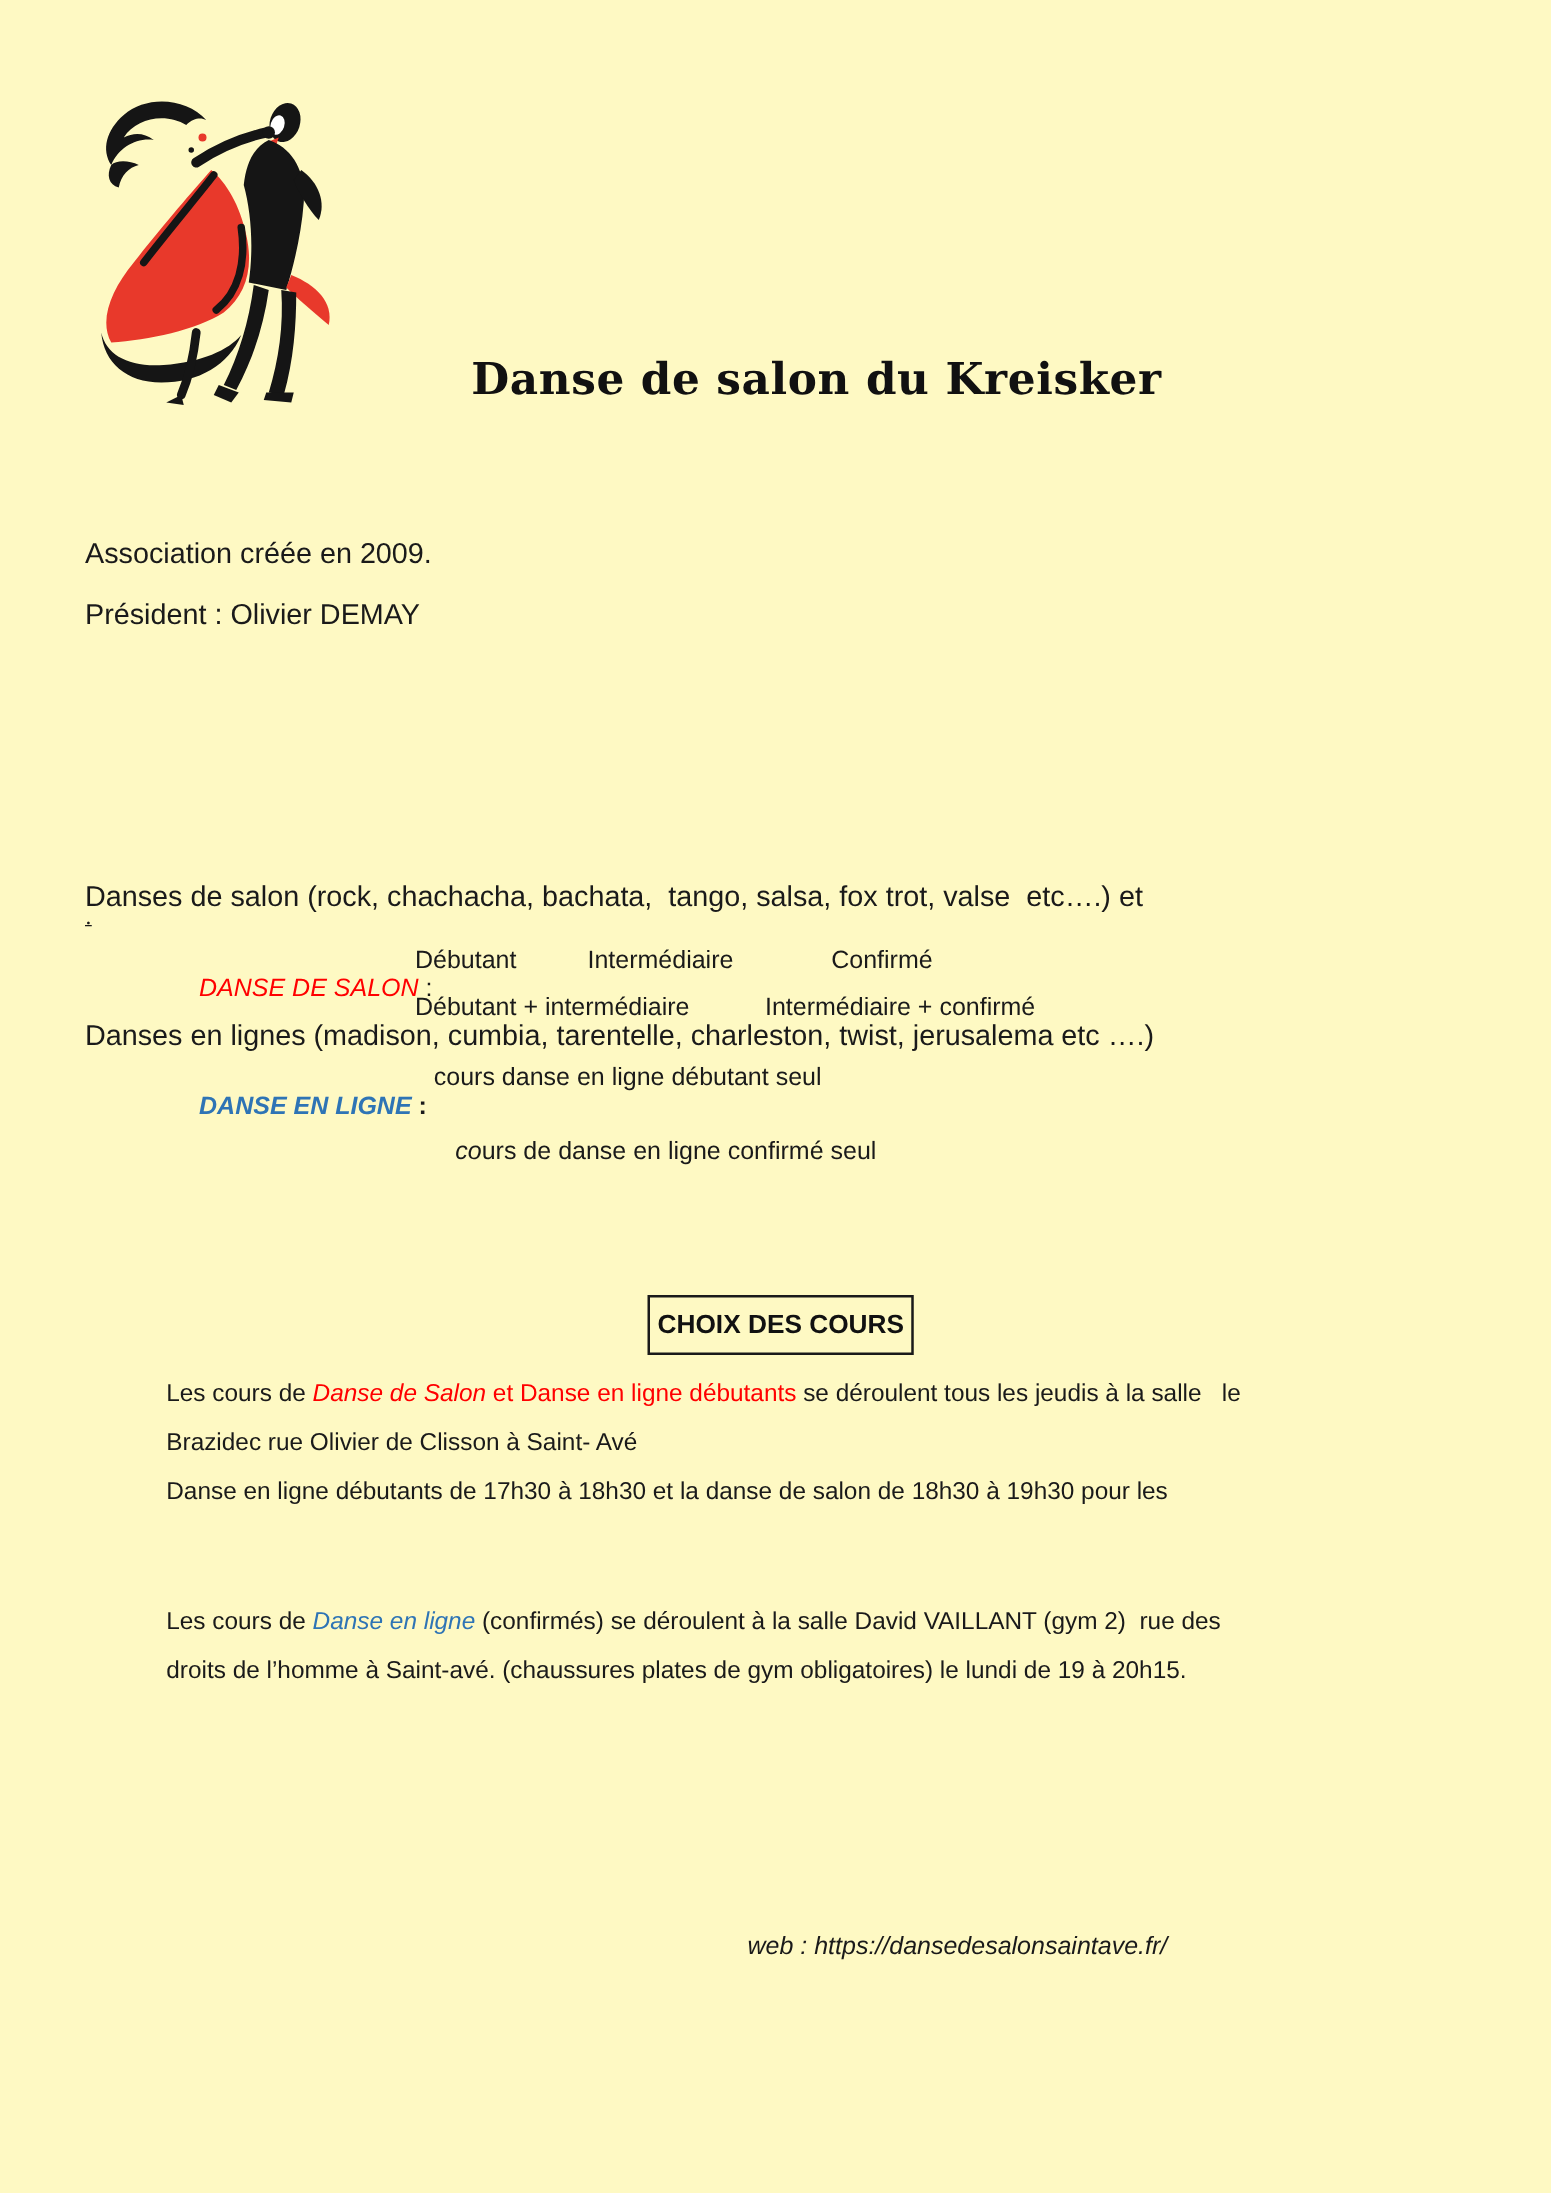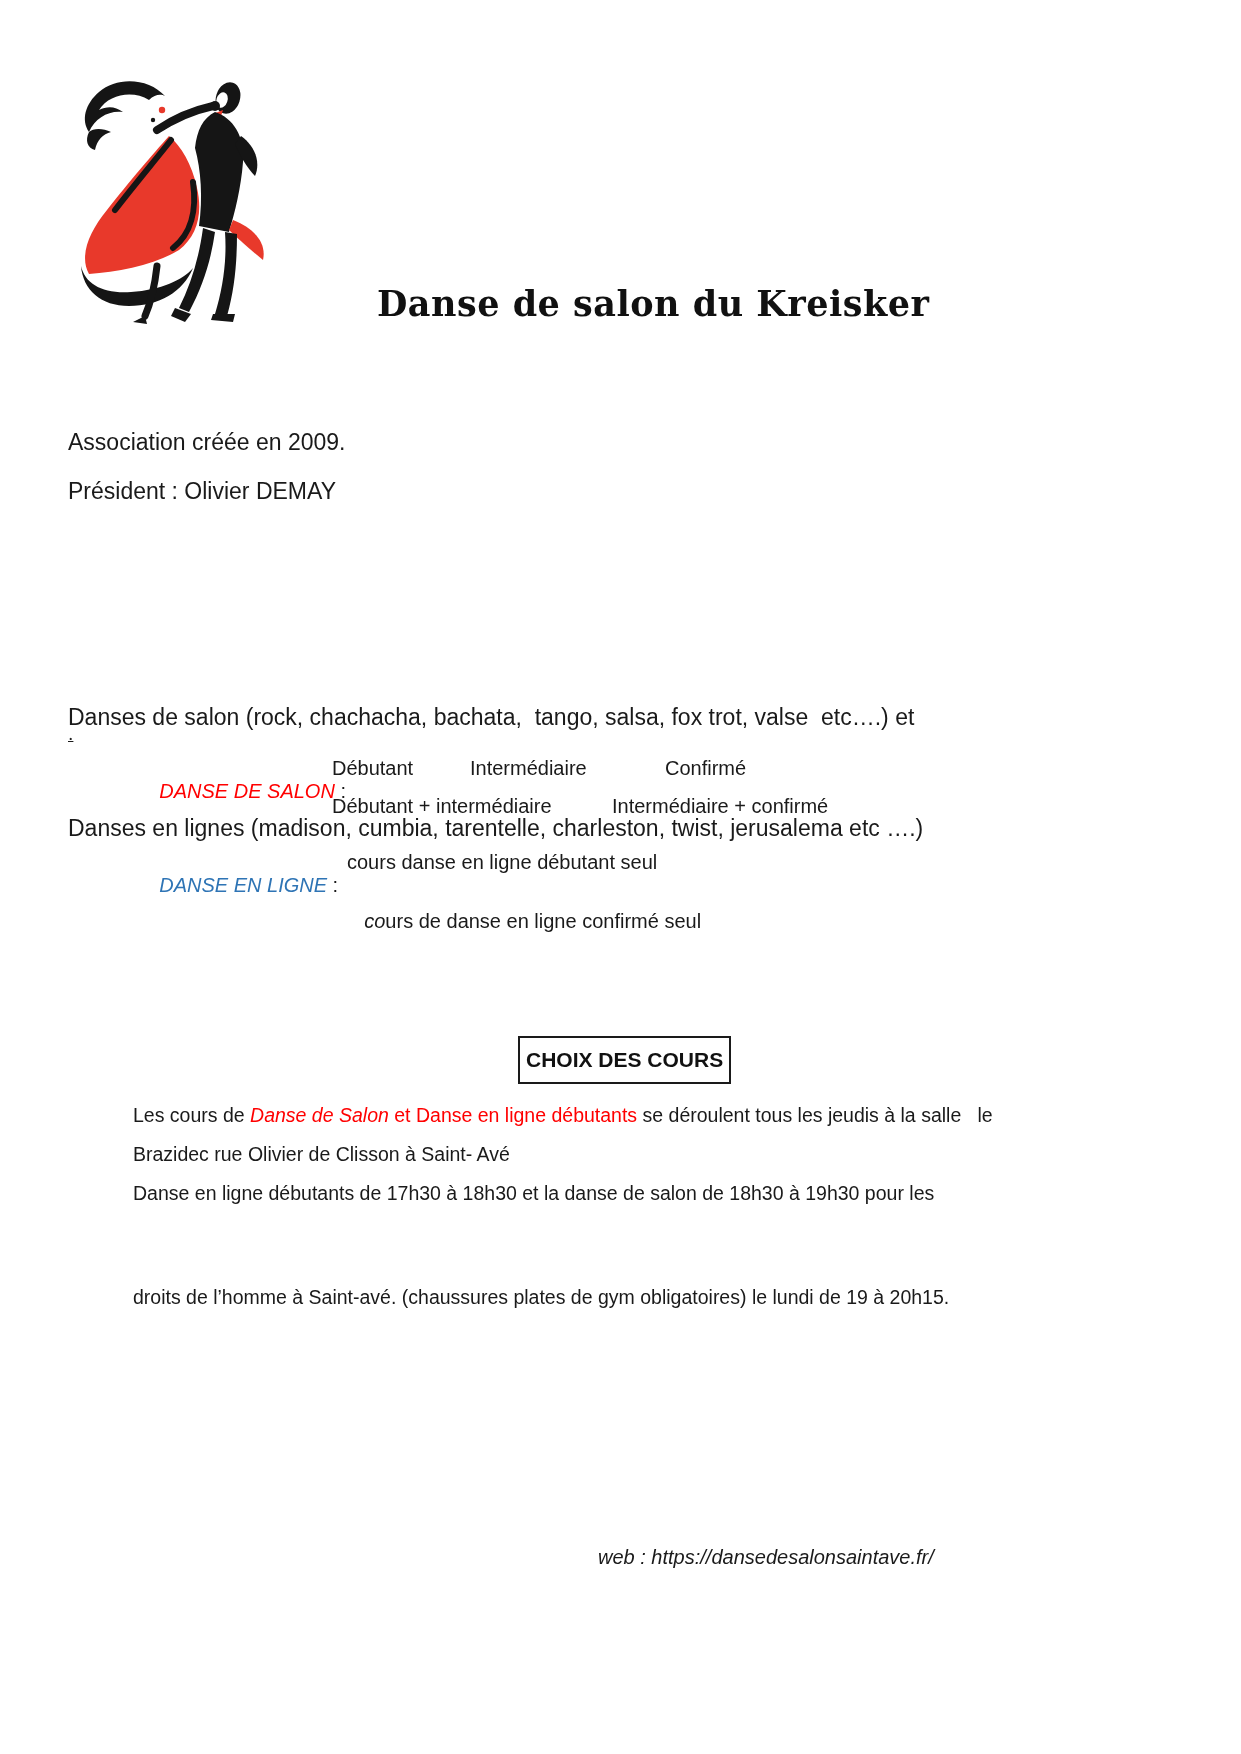--- a/index.html
+++ b/index.html
@@ -1,20 +1,20 @@
 <!DOCTYPE html>
 <html><head>
 <meta charset="utf-8">
 <style>
   html,body{margin:0;padding:0;background:#e9e9e9;}
   .page{
     position:relative;
     width:1241px;height:1754px;
     margin:0 auto;
-    background:#ffffff;
+    background:#fef9c3;
     overflow:hidden;
     color:#000;
   }
   .abs{position:absolute;}
   .serif{font-family:Liberation Sans, sans-serif;font-size:23px;color:#1a1a1a;white-space:pre;}
   .doc-title{
     font-family:"DejaVu Serif","Liberation Serif",serif;
     font-weight:bold;font-size:35px;letter-spacing:.5px;color:#111;white-space:pre;
   }
   .sans{font-family:"Liberation Sans","DejaVu Sans",sans-serif;font-size:20px;white-space:pre;color:#1a1a1a;}
@@ -88,35 +88,36 @@
   <div class="abs sans" style="left:137px;top:757px;">
     <span class="red it">DANSE DE SALON</span><span> :</span>
   </div>
   <div class="abs sans" style="left:332px;top:757px;">Débutant</div>
   <div class="abs sans" style="left:470px;top:757px;">Intermédiaire</div>
   <div class="abs sans" style="left:665px;top:757px;">Confirmé</div>
 
   <div class="abs sans" style="left:332px;top:795px;text-align:center;">Débutant + intermédiaire</div>
   <div class="abs sans" style="left:612px;top:795px;">Intermédiaire + confirmé</div>
 
-  <div class="abs sans" style="left:137px;top:851px;">
+  <div class="abs sans" style="left:137px;top:851px;font-weight:bold;">
     <span class="blue it">DANSE EN LIGNE</span><span> :</span>
   </div>
   <div class="abs sans" style="left:347px;top:851px;">cours danse en ligne débutant seul</div>
   <div class="abs sans" style="left:342px;top:887px;">
     <span class="it">co</span><span>urs de danse en ligne confirmé seul</span>
   </div>
 
   <div class="abs choix-box" style="left:518px;top:1036px;">CHOIX DES COURS</div>
 
   <div class="abs para" style="left:133px;top:1096px;">
     <div class="line"><span>Les cours de </span><span class="red it">Danse de Salon</span><span class="red"> et Danse en ligne débutants</span><span> se déroulent tous les jeudis à la salle   le</span></div>
     <div class="line">Brazidec rue Olivier de Clisson à Saint- Avé</div>
     <div class="line">Danse en ligne débutants de 17h30 à 18h30 et la danse de salon de 18h30 à 19h30 pour les</div>
   </div>
 
   <div class="abs para" style="left:133px;top:1278px;">
+    <div class="line"><span>Les cours de </span><span class="blue it">Danse en ligne</span><span> (confirmés) se déroulent à la salle David VAILLANT (gym 2)  rue des</span></div>
     <div class="line">droits de l’homme à Saint-avé. (chaussures plates de gym obligatoires) le lundi de 19 à 20h15.</div>
   </div>
 
   <div class="abs footer-row" style="left:598px;top:1546px;">web : https://dansedesalonsaintave.fr/</div>
 
 </div>
 
 </body></html>

